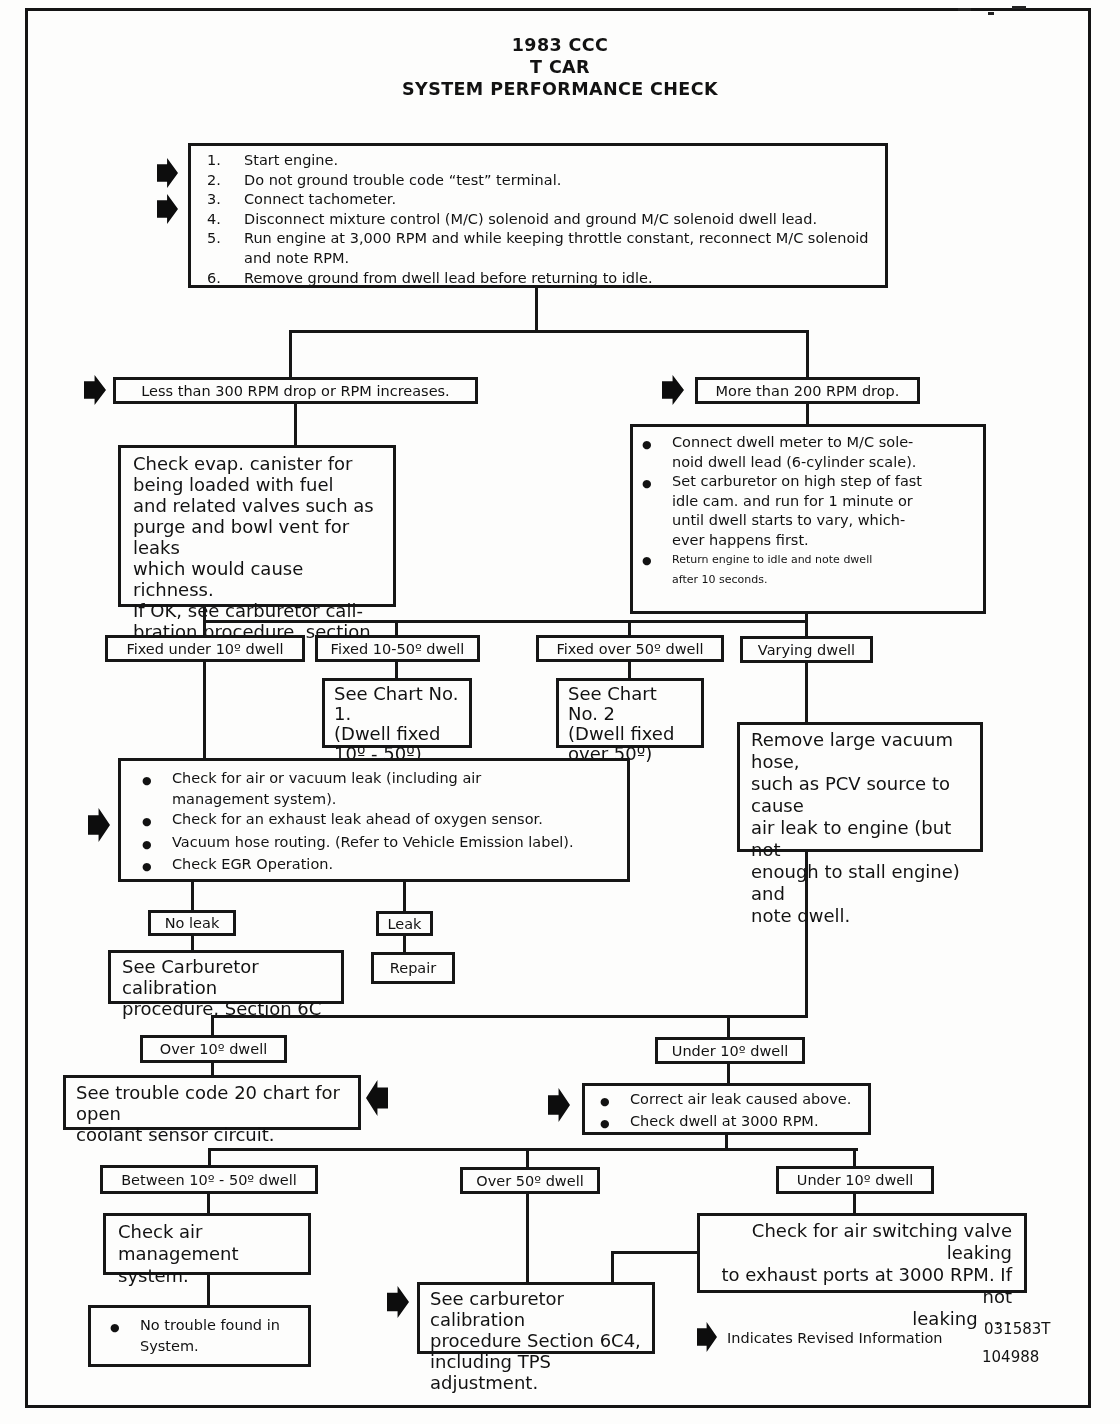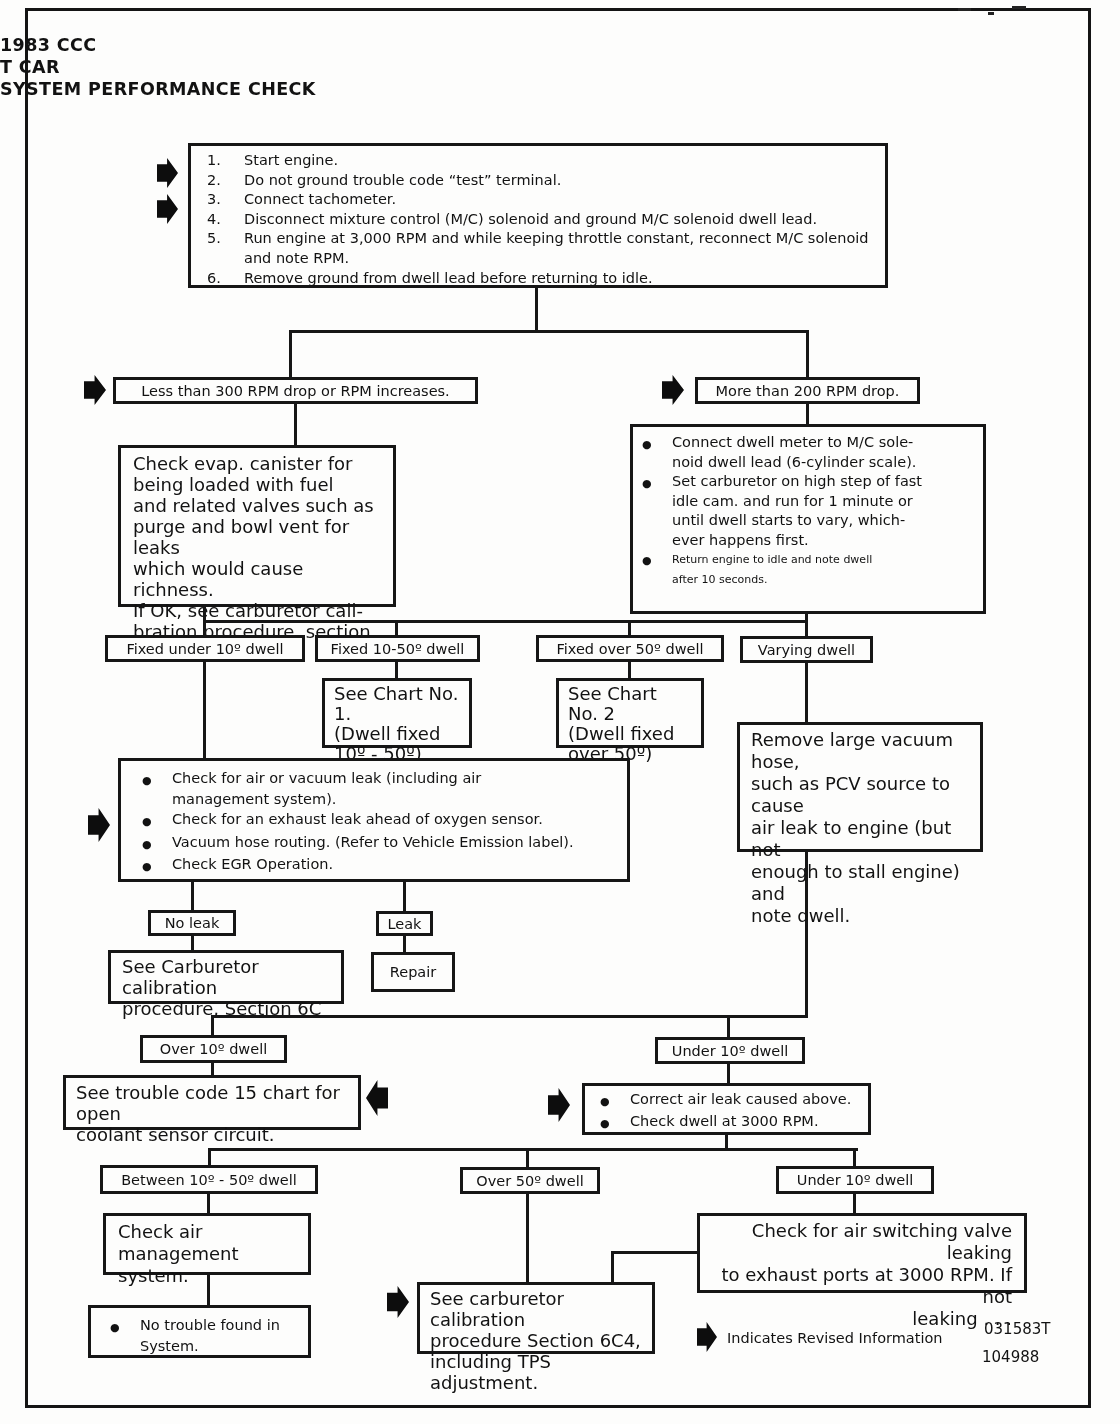--- a/index.html
+++ b/index.html
@@ -2,21 +2,21 @@
 <html><head>
 <meta charset="utf-8">
 <style>
   html,body{margin:0;padding:0;}
   body{
     width:1120px;height:1424px;position:relative;background:#fdfdfc;
     font-family:"DejaVu Sans",sans-serif;color:#121212;
     -webkit-font-smoothing:antialiased;
   }
   .page-border{position:absolute;left:25px;top:8px;width:1066px;height:1400px;border:3px solid #141414;box-sizing:border-box;}
-  .title{position:absolute;top:34px;left:0;width:1120px;font-weight:bold;font-size:17.5px;line-height:22px;letter-spacing:.4px;white-space:pre-line;}
+  .title{position:absolute;top:34px;left:0;width:1120px;text-align:center;font-weight:bold;font-size:17.5px;line-height:22px;letter-spacing:.4px;white-space:pre-line;}
   .box{position:absolute;border:3px solid #161616;background:#fdfdfc;box-sizing:border-box;}
   .lbl{display:flex;align-items:center;justify-content:center;white-space:nowrap;font-size:14.5px;}
   .txt{white-space:pre-line;font-size:18px;}
   .line{position:absolute;background:#161616;}
   .arr{position:absolute;background:#0d0d0d;clip-path:polygon(0 21%,48% 21%,48% 0,100% 50%,48% 100%,48% 79%,0 79%);}
   .arr.left{transform:scaleX(-1);}
   .srow{display:flex;font-size:14.5px;line-height:19.6px;}
   .snum{flex:0 0 37px;}
   .stext{flex:1;white-space:pre-line;}
   .brow{display:flex;}
@@ -191,41 +191,41 @@
     <span>Leak</span>
   </div>
 
 <div class="line" style="left:191px;top:936px;width:3px;height:14px;"></div>
 <div class="line" style="left:403px;top:936px;width:3px;height:16px;"></div>
 
 <div class="box" style="left:108px;top:950px;width:236px;height:54px;">
   <div class="txt" style="line-height:21px;padding:3px 11px;">See Carburetor calibration
 procedure, Section 6C</div>
 </div>
-<div class="box lbl" style="left:371px;top:952px;width:84px;height:40px;">
+<div class="box lbl" style="left:371px;top:952px;width:84px;height:32px;">
     <span>Repair</span>
   </div>
 
 <div class="line" style="left:805px;top:852px;width:3px;height:166px;"></div>
 <div class="line" style="left:211px;top:1015px;width:597px;height:3px;"></div>
 <div class="line" style="left:211px;top:1018px;width:3px;height:17px;"></div>
 <div class="line" style="left:727px;top:1018px;width:3px;height:19px;"></div>
 
 <div class="box lbl" style="left:140px;top:1035px;width:147px;height:28px;">
     <span>Over 10º dwell</span>
   </div>
 <div class="box lbl" style="left:655px;top:1037px;width:150px;height:27px;">
     <span>Under 10º dwell</span>
   </div>
 
 <div class="line" style="left:211px;top:1063px;width:3px;height:12px;"></div>
 <div class="line" style="left:727px;top:1064px;width:3px;height:19px;"></div>
 
 <div class="box" style="left:63px;top:1075px;width:298px;height:55px;">
-  <div class="txt" style="line-height:21px;padding:4px 10px;">See trouble code 15 chart for open
+  <div class="txt" style="line-height:21px;padding:4px 10px;">See trouble code 20 chart for open
 coolant sensor circuit.</div>
 </div>
 <div class="arr left" style="left:366px;top:1080px;width:22px;height:36px;"></div>
 
 <div class="arr" style="left:548px;top:1088px;width:22px;height:34px;"></div>
 <div class="box" style="left:582px;top:1083px;width:289px;height:52px;padding:3px 2px 0 10px;">
   <div class="brow" style="font-size:14.5px;line-height:20px;">
       <span class="bdot"></span>
       <span class="bmulti">Correct air leak caused above.</span>
     </div>
@@ -253,21 +253,21 @@
 
 <div class="line" style="left:207px;top:1194px;width:3px;height:19px;"></div>
 <div class="line" style="left:526px;top:1194px;width:3px;height:88px;"></div>
 <div class="line" style="left:853px;top:1194px;width:3px;height:19px;"></div>
 
 <div class="box" style="left:103px;top:1213px;width:208px;height:62px;">
   <div class="txt" style="line-height:22px;padding:5px 12px;">Check air management
 system.</div>
 </div>
 <div class="line" style="left:207px;top:1275px;width:3px;height:30px;"></div>
-<div class="box" style="left:88px;top:1305px;width:223px;height:53px;padding:7px 4px 0 14px;">
+<div class="box" style="left:88px;top:1305px;width:223px;height:62px;padding:7px 4px 0 14px;">
   <div class="brow" style="font-size:14.5px;line-height:21px;">
       <span class="bdot"></span>
       <span class="bmulti">No trouble found in
 System.</span>
     </div>
 </div>
 
 <div class="box" style="left:697px;top:1213px;width:330px;height:80px;">
   <div class="txt" style="line-height:22px;padding:4px 12px;text-align:right;">Check for air switching valve leaking
 to exhaust ports at 3000 RPM.  If not

